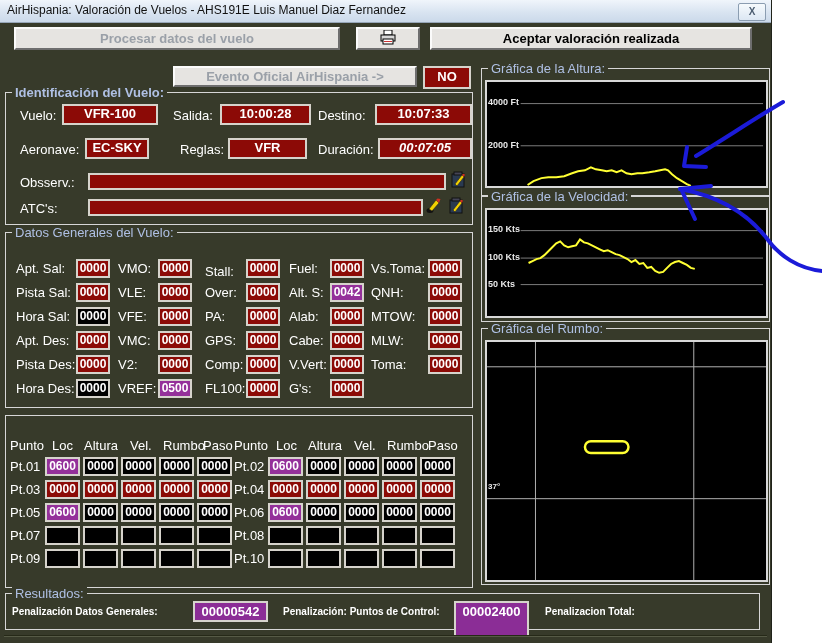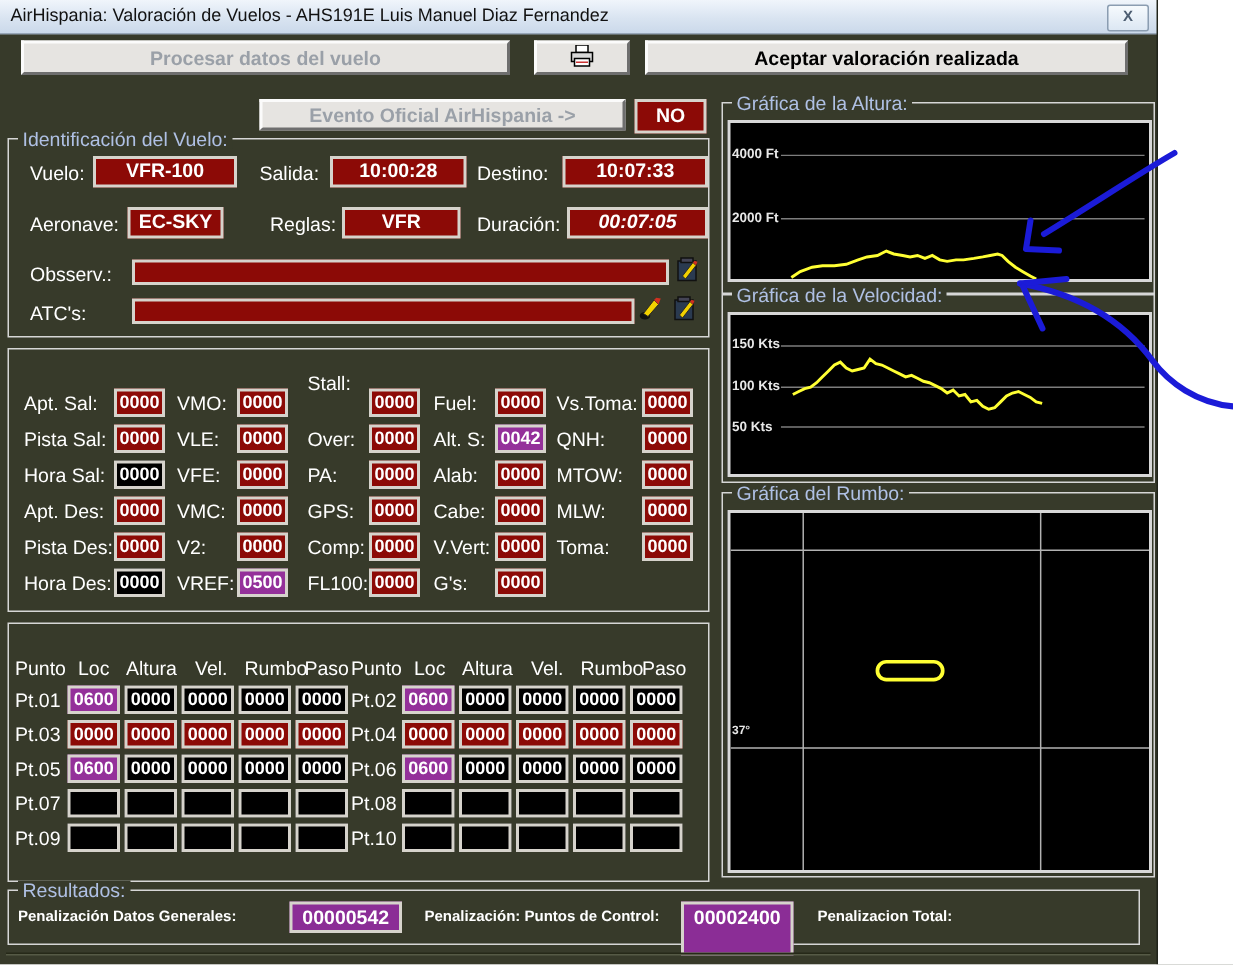--- a/index.html
+++ b/index.html
@@ -73,21 +73,21 @@
       <rect x="4" y="9" width="10" height="5" fill="#fff" stroke="#000"></rect>
       <line x1="5" y1="11.5" x2="13" y2="11.5" stroke="#c33" stroke-width="1"></line>
     </svg>
   </div>
   <div id="accept-button" class="abs btn">Aceptar valoración realizada</div>
 
   <div id="evento-button" class="abs btn disabled">Evento Oficial AirHispania -&gt;</div>
   <div class="abs vfield" style="left:423px;top:66px;width:48px;height:23px;line-height:18px;">NO</div>
 
   <div id="ident-frame" class="abs frame"></div>
-  <span class="abs cap" style="left:12px;top:86px;">Identificación del Vuelo:</span>
+  <span class="abs cap" style="left:12px;top:86px;font-weight:bold;">Identificación del Vuelo:</span>
 
   <span class="abs lbl" style="left:20px;top:108px;">Vuelo:</span>
   <div class="abs vfield" style="left:62px;top:104px;width:96px;height:21px;line-height:16px;">VFR-100</div>
   <span class="abs lbl" style="left:173px;top:108px;">Salida:</span>
   <div class="abs vfield" style="left:220px;top:104px;width:91px;height:21px;line-height:16px;">10:00:28</div>
   <span class="abs lbl" style="left:318px;top:108px;">Destino:</span>
   <div class="abs vfield" style="left:375px;top:104px;width:97px;height:21px;line-height:16px;">10:07:33</div>
 
   <span class="abs lbl" style="left:20px;top:142px;">Aeronave:</span>
   <div class="abs vfield" style="left:85px;top:138px;width:64px;height:21px;line-height:16px;">EC-SKY</div>
@@ -118,20 +118,21 @@
   <div class="abs" style="left:448px;top:197px;">
     <svg width="17" height="17" viewBox="0 0 17 17">
       <rect x="2" y="3" width="12" height="13" fill="#2a3a50" stroke="#111"></rect>
       <rect x="4" y="1" width="8" height="3" fill="#445" stroke="#111"></rect>
       <polygon points="5,13 12,4 14,6 7,15" fill="#f2d000" stroke="#222" stroke-width="0.6"></polygon>
       <polygon points="12,4 14,6 15,3.5 13,2.8" fill="#d03020"></polygon>
     </svg>
   </div>
 
   <div id="datos-frame" class="abs frame"></div>
+  <span class="abs cap" style="left:12px;top:226px;">Datos Generales del Vuelo:</span>
 
   <div id="puntos-frame" class="abs frame"></div>
 
   <div id="result-frame" class="abs frame"></div>
   <span class="abs cap" style="left:12px;top:587px;">Resultados:</span>
   <span class="abs rlbl" style="left:12px;top:606px;">Penalización  Datos  Generales:</span>
   <div class="abs rfield" style="left:193px;top:601px;width:75px;height:21px;">00000542</div>
   <span class="abs rlbl" style="left:283px;top:606px;">Penalización:  Puntos  de  Control:</span>
   <div class="abs rfield" style="left:454px;top:601px;width:75px;height:36px;">00002400</div>
   <span class="abs rlbl" style="left:545px;top:606px;">Penalizacion  Total:</span>
@@ -202,21 +203,21 @@
     <div class="abs lbl" style="left: 118px; top: 285px;">VLE:</div>
     <div class="abs vfield cell s-red" style="left: 158px; top: 283px; width: 34px; height: 19px;">0000</div>
     <div class="abs lbl" style="left: 118px; top: 309px;">VFE:</div>
     <div class="abs vfield cell s-red" style="left: 158px; top: 307px; width: 34px; height: 19px;">0000</div>
     <div class="abs lbl" style="left: 118px; top: 333px;">VMC:</div>
     <div class="abs vfield cell s-red" style="left: 158px; top: 331px; width: 34px; height: 19px;">0000</div>
     <div class="abs lbl" style="left: 118px; top: 357px;">V2:</div>
     <div class="abs vfield cell s-red" style="left: 158px; top: 355px; width: 34px; height: 19px;">0000</div>
     <div class="abs lbl" style="left: 118px; top: 381px;">VREF:</div>
     <div class="abs vfield cell s-purple" style="left: 158px; top: 379px; width: 34px; height: 19px;">0500</div>
-    <div class="abs lbl" style="left: 205px; top: 248px;">Stall:</div>
+    <div class="abs lbl" style="left: 205px; top: 264px;">Stall:</div>
     <div class="abs vfield cell s-red" style="left: 246px; top: 259px; width: 34px; height: 19px;">0000</div>
     <div class="abs lbl" style="left: 205px; top: 285px;">Over:</div>
     <div class="abs vfield cell s-red" style="left: 246px; top: 283px; width: 34px; height: 19px;">0000</div>
     <div class="abs lbl" style="left: 205px; top: 309px;">PA:</div>
     <div class="abs vfield cell s-red" style="left: 246px; top: 307px; width: 34px; height: 19px;">0000</div>
     <div class="abs lbl" style="left: 205px; top: 333px;">GPS:</div>
     <div class="abs vfield cell s-red" style="left: 246px; top: 331px; width: 34px; height: 19px;">0000</div>
     <div class="abs lbl" style="left: 205px; top: 357px;">Comp:</div>
     <div class="abs vfield cell s-red" style="left: 246px; top: 355px; width: 34px; height: 19px;">0000</div>
     <div class="abs lbl" style="left: 205px; top: 381px;">FL100:</div>

